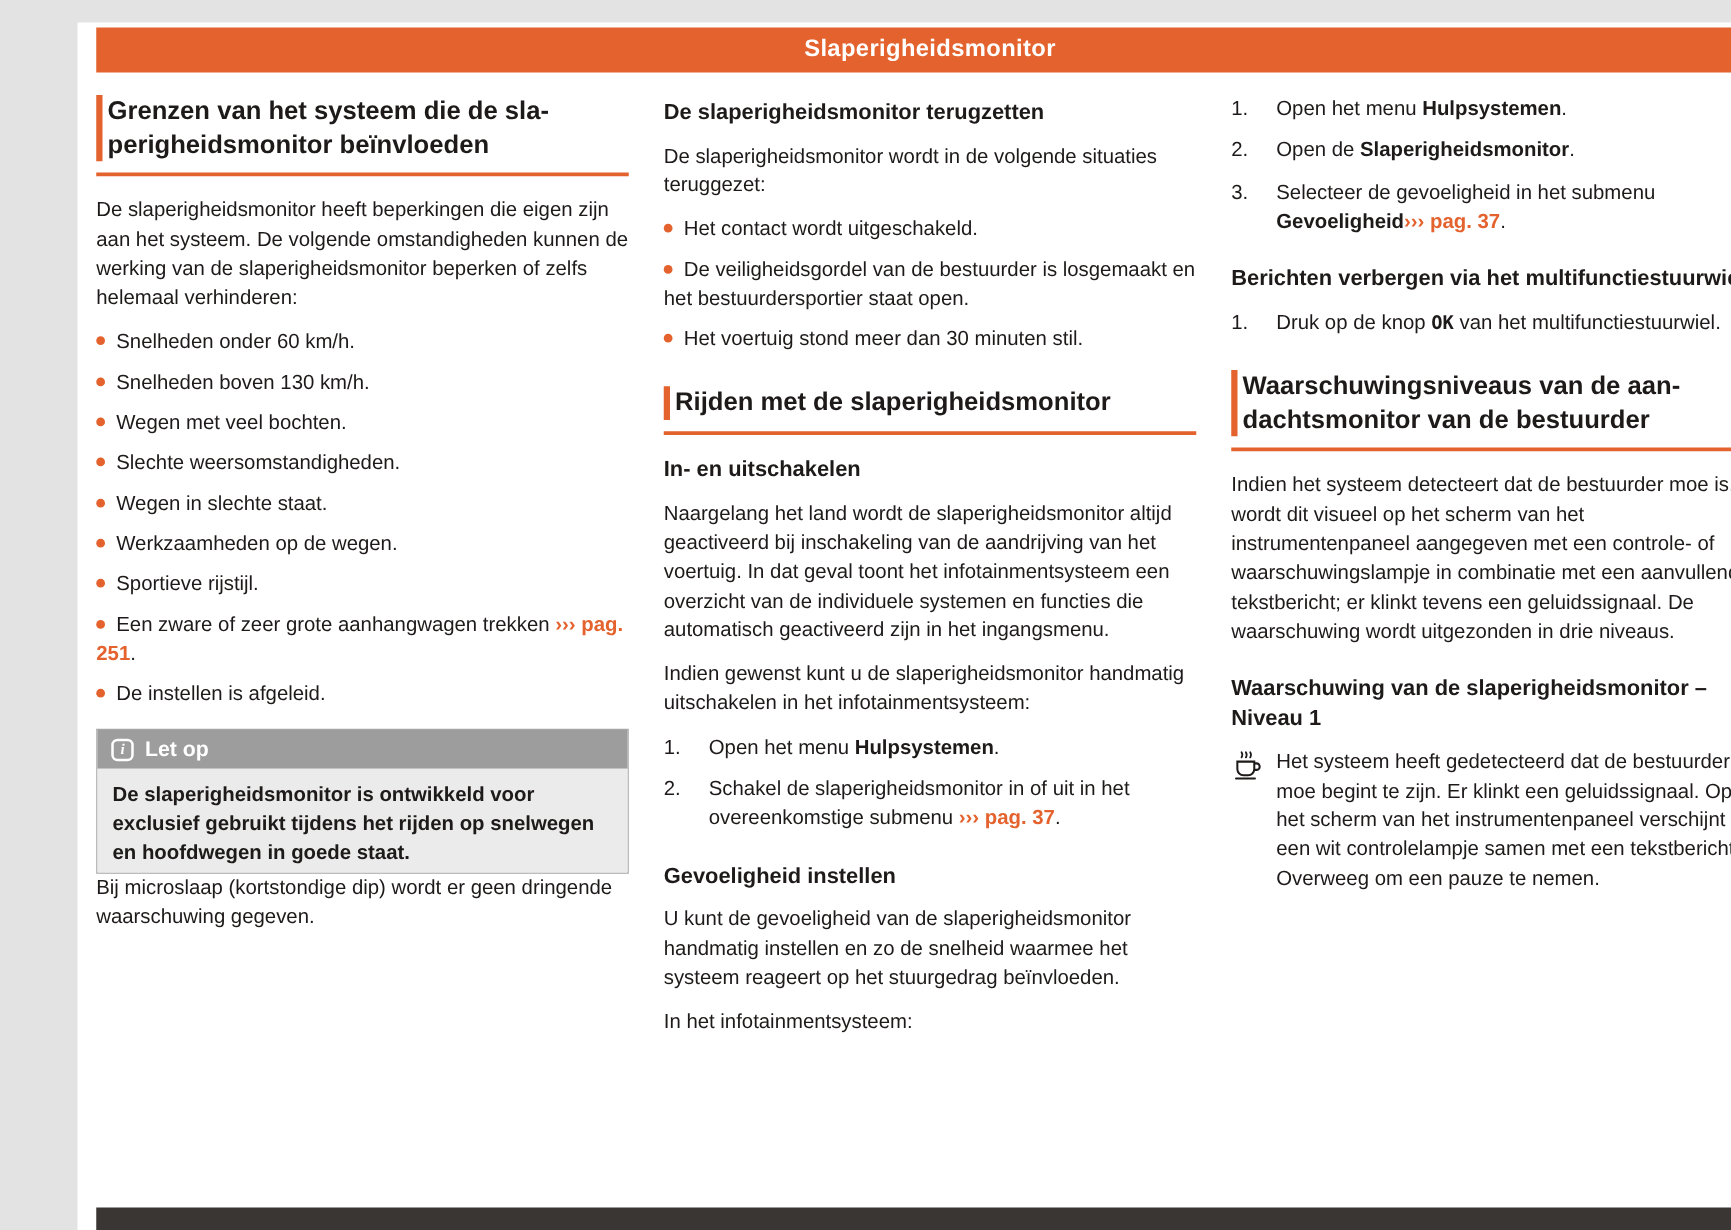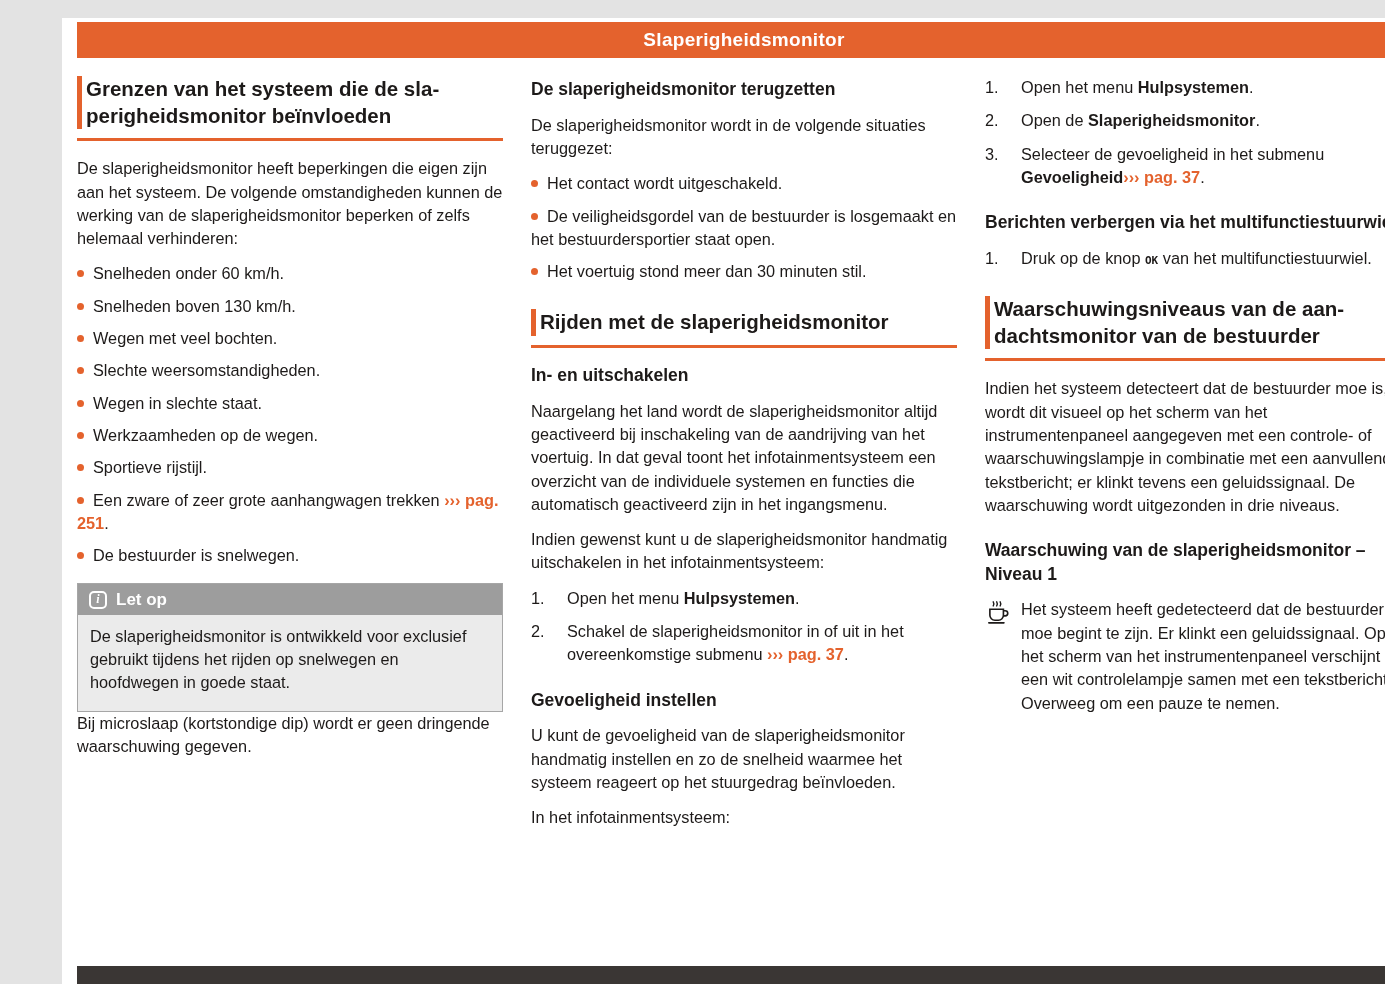--- a/index.html
+++ b/index.html
@@ -55,41 +55,41 @@
   .last-p{ margin-bottom:0; }
 
   .bullet{ margin:0 0 9px; }
   .dot{
     display:inline-block; width:7px; height:7px; border-radius:50%;
     background:var(--orange); margin-right:9px; vertical-align:2px;
   }
 
   .ref{ color:var(--orange); font-weight:bold; }
   .menu{ font-weight:bold; }
-  .key{ font-family:"DejaVu Sans Mono",monospace; font-weight:bold; font-size:11px; }
+  .key{ font-family:"DejaVu Sans Mono",monospace; font-weight:bold; font-size:15px; }
 
   .step{ display:flex; margin:0 0 10px; }
   .step .num{ width:36px; flex-shrink:0; }
   .step .step-text{ flex:1; }
 
   .note{ border:1px solid #A6A6A6; margin:16px 0 0; }
   .note-head{
     background:var(--note-gray); height:31px;
     display:flex; align-items:center; gap:9px; padding:0 11px;
     color:#fff; font-weight:bold; font-size:17px;
   }
   .info-icon{
     width:18px; height:18px; border:2px solid #fff; border-radius:5px;
     display:flex; align-items:center; justify-content:center;
     font-size:12px; font-weight:bold; font-style:italic;
     font-family:"Liberation Serif","DejaVu Serif",serif; flex-shrink:0;
   }
   .note-body{
-    background:var(--note-bg); padding:10px 12px 17px;
-    font-weight:normal; line-height:1.4;
+    background:var(--note-bg); padding:10px 12px 4px;
+    font-weight:bold; line-height:1.4;
   }
 
   .icon-para{ display:flex; gap:10px; margin:0 0 12px; }
   .icon-para .cup{ flex-shrink:0; margin-top:1px; }
 
   .page-number{ position:absolute; right:16px; bottom:26px; font-weight:bold; font-size:15.5px; }
   .footer-bar{ position:absolute; left:15px; right:15px; bottom:0; height:18px; background:var(--footer); }
 </style>
 </head>
 <body>
@@ -109,21 +109,21 @@
       <p class="body-p">De slaperigheidsmonitor heeft beperkingen die eigen zijn aan het systeem. De volgende omstandigheden kunnen de werking van de slaperigheidsmonitor beperken of zelfs helemaal verhinderen:</p>
 
       <p class="bullet"><span class="dot"></span><span>Snelheden onder 60 km/h.</span></p>
       <p class="bullet"><span class="dot"></span><span>Snelheden boven 130 km/h.</span></p>
       <p class="bullet"><span class="dot"></span><span>Wegen met veel bochten.</span></p>
       <p class="bullet"><span class="dot"></span><span>Slechte weersomstandigheden.</span></p>
       <p class="bullet"><span class="dot"></span><span>Wegen in slechte staat.</span></p>
       <p class="bullet"><span class="dot"></span><span>Werkzaamheden op de wegen.</span></p>
       <p class="bullet"><span class="dot"></span><span>Sportieve rijstijl.</span></p>
       <p class="bullet"><span class="dot"></span><span>Een zware of zeer grote aanhangwagen trek­ken </span><span class="ref">››› pag. 251</span><span>.</span></p>
-      <p class="bullet"><span class="dot"></span><span>De bestuurder is snelwegen.</span></p>
+      <p class="bullet"><span class="dot"></span><span>De instellen is afgeleid.</span></p>
 
       <div class="note">
         <div class="note-head">
           <span class="info-icon">i</span>
           <span>Let op</span>
         </div>
         <div class="note-body">De slaperigheidsmonitor is ontwikkeld voor exclusief gebruikt tijdens het rijden op snelwegen en hoofdwegen in goede staat.</div>
       </div>
 
       <p class="body-p last-p">Bij microslaap (kortstondige dip) wordt er geen dringende waarschuwing gegeven.</p>

